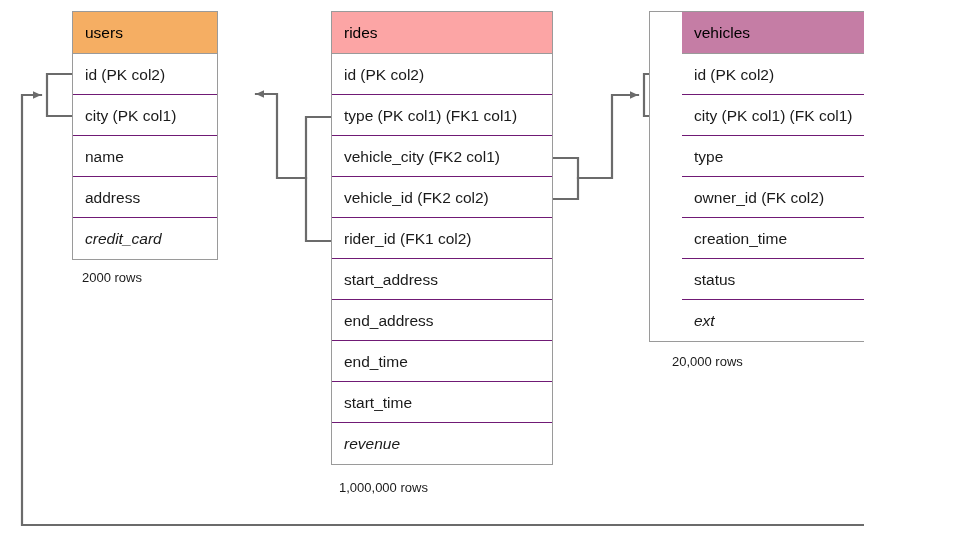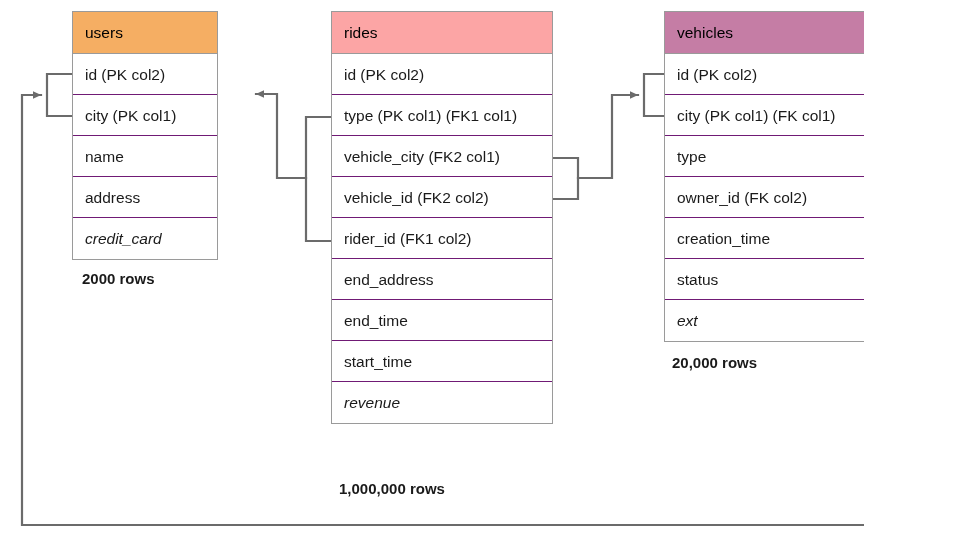--- a/index.html
+++ b/index.html
@@ -55,25 +55,24 @@
     border-bottom: 1px solid #701a75;
     white-space: nowrap;
     overflow: hidden;
   }
   .entity-field.last {
     border-bottom: none;
     font-style: italic;
   }
   .rowcount {
     position: absolute;
-    font-size: 15px;
+    font-size: 13px;
     color: #1a1a1a;
     white-space: nowrap;
     z-index: 5;
-    font-weight: bold;
   }
 </style>
 </head>
 <body>
 
 <div id="canvas">
 
   <svg id="wires" viewBox="0 0 960 540" width="960" height="540">
     <defs>
       <marker id="arrowhead" markerWidth="9" markerHeight="9" refX="8.4" refY="4.5" orient="auto" markerUnits="userSpaceOnUse">
@@ -108,28 +107,29 @@
   </div>
   <div class="rowcount" style="left:82px; top:270px;">2000 rows</div>
 
   <div class="entity" style="left:331px; top:11px; width:222px;">
     <div class="entity-header" style="background:#fca5a5;">rides</div>
     <div class="entity-field">id (PK col2)</div>
     <div class="entity-field">type (PK col1) (FK1 col1)</div>
     <div class="entity-field">vehicle_city (FK2 col1)</div>
     <div class="entity-field">vehicle_id (FK2 col2)</div>
     <div class="entity-field">rider_id (FK1 col2)</div>
+    <div class="entity-field">start_address</div>
     <div class="entity-field">end_address</div>
     <div class="entity-field">end_time</div>
     <div class="entity-field">start_time</div>
     <div class="entity-field last">revenue</div>
   </div>
   <div class="rowcount" style="left:339px; top:480px;">1,000,000 rows</div>
 
-  <div class="entity" style="left:664px; top:11px; width:222px;">
+  <div class="entity" style="left:649px; top:11px; width:222px;padding-left:32px;">
     <div class="entity-header" style="background:#c57da5;">vehicles</div>
     <div class="entity-field">id (PK col2)</div>
     <div class="entity-field">city (PK col1) (FK col1)</div>
     <div class="entity-field">type</div>
     <div class="entity-field">owner_id (FK col2)</div>
     <div class="entity-field">creation_time</div>
     <div class="entity-field">status</div>
     <div class="entity-field last">ext</div>
   </div>
   <div class="rowcount" style="left:672px; top:354px;">20,000 rows</div>

